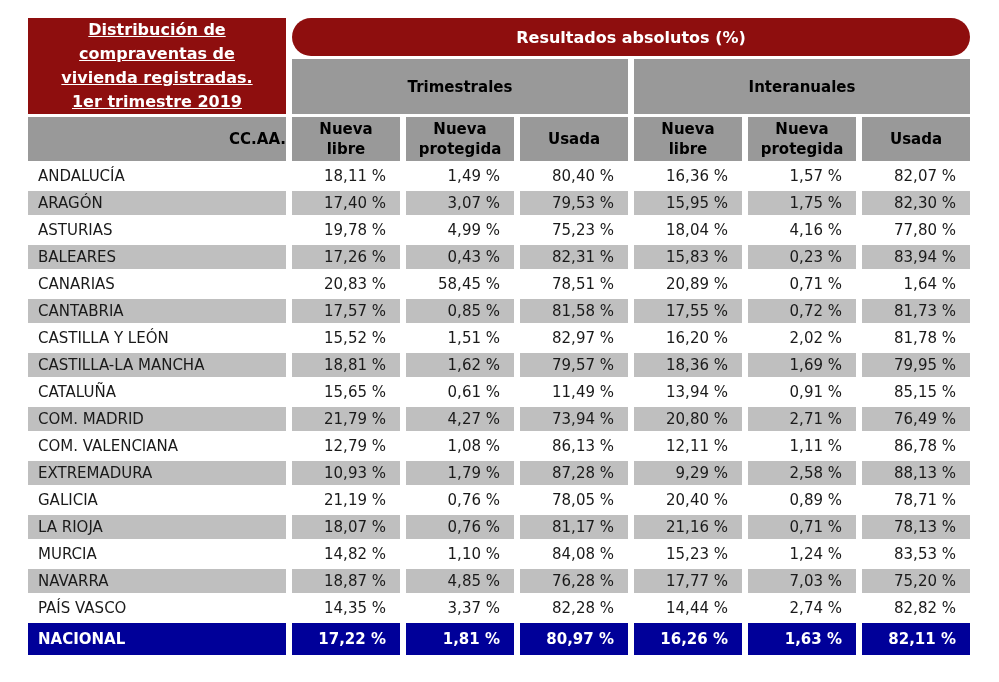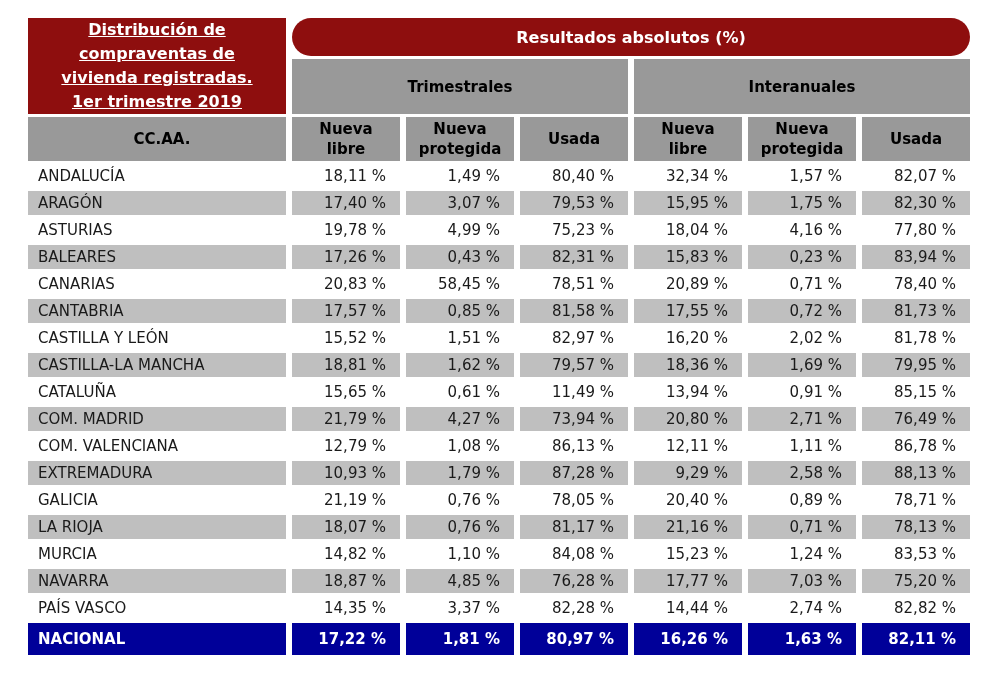--- a/index.html
+++ b/index.html
@@ -32,21 +32,21 @@
   .group-cell{
     background:var(--gray);color:#000000;font-weight:bold;font-size:15px;
     text-align:center;height:54px;
   }
   .colhead{
     background:var(--gray);color:#000000;font-weight:bold;font-size:15px;
     text-align:center;white-space:pre-line;line-height:1.35;height:44px;
   }
   .ccaa-cell{
     background:var(--gray);color:#000000;font-weight:bold;font-size:15px;
-    text-align:center;padding-left:10px;height:44px;
+    text-align:right;padding-left:10px;height:44px;
   }
   tbody td{font-size:15px;color:var(--text);height:24px;}
   tbody td.region{text-align:left;padding-left:10px;}
   tbody td.val{text-align:right;padding-right:14px;}
   tr.striped td{background:var(--stripe);}
   tr.total td{
     background:var(--blue);color:#ffffff;font-weight:bold;height:32px;font-size:15px;
   }
 </style>
 </head>
@@ -88,21 +88,21 @@
 protegida</td>
         <td class="colhead">Usada</td>
       </tr>
     </thead>
     <tbody id="table-body">
         <tr>
           <td class="region">ANDALUCÍA</td>
           <td class="val">18,11 %</td>
           <td class="val">1,49 %</td>
           <td class="val">80,40 %</td>
-          <td class="val">32,34 %</td>
+          <td class="val">16,36 %</td>
           <td class="val">1,57 %</td>
           <td class="val">82,07 %</td>
         </tr>
         <tr class="striped">
           <td class="region">ARAGÓN</td>
           <td class="val">17,40 %</td>
           <td class="val">3,07 %</td>
           <td class="val">79,53 %</td>
           <td class="val">15,95 %</td>
           <td class="val">1,75 %</td>
@@ -126,21 +126,21 @@
           <td class="val">0,23 %</td>
           <td class="val">83,94 %</td>
         </tr>
         <tr>
           <td class="region">CANARIAS</td>
           <td class="val">20,83 %</td>
           <td class="val">58,45 %</td>
           <td class="val">78,51 %</td>
           <td class="val">20,89 %</td>
           <td class="val">0,71 %</td>
-          <td class="val">78,40 %</td>
+          <td class="val">1,64 %</td>
         </tr>
         <tr class="striped">
           <td class="region">CANTABRIA</td>
           <td class="val">17,57 %</td>
           <td class="val">0,85 %</td>
           <td class="val">81,58 %</td>
           <td class="val">17,55 %</td>
           <td class="val">0,72 %</td>
           <td class="val">81,73 %</td>
         </tr>

